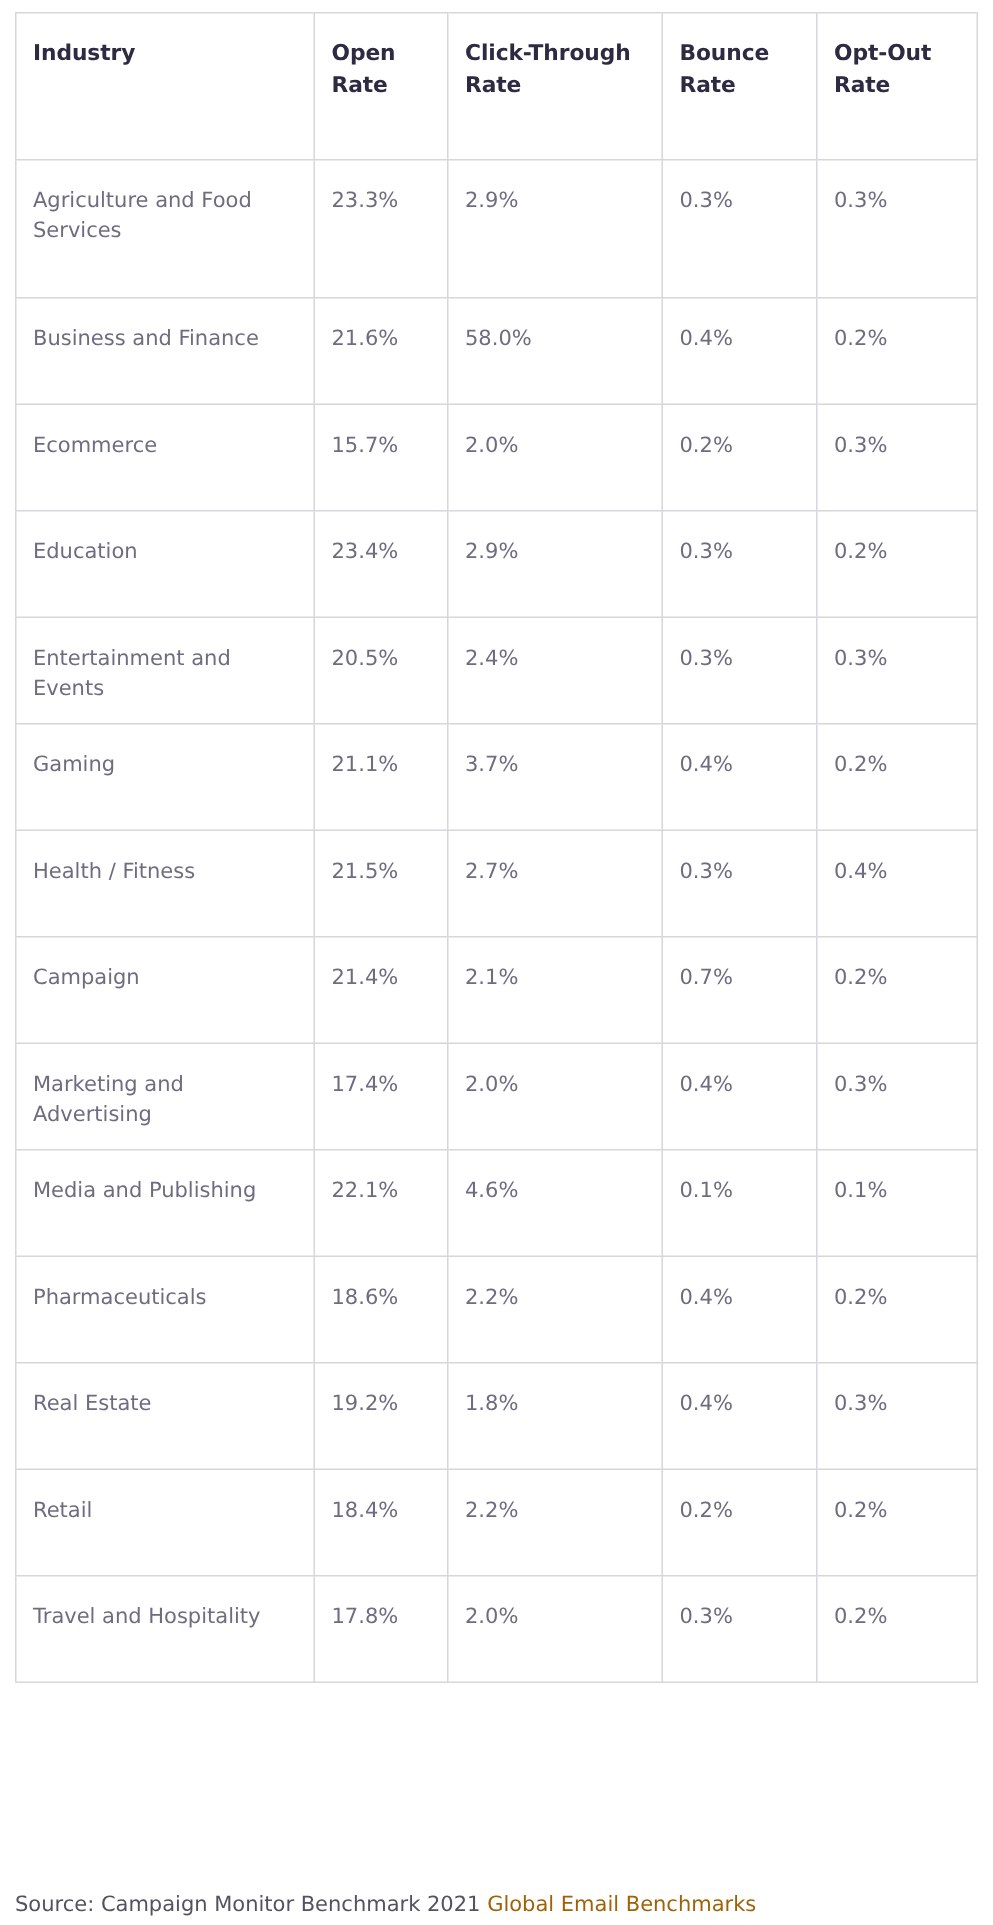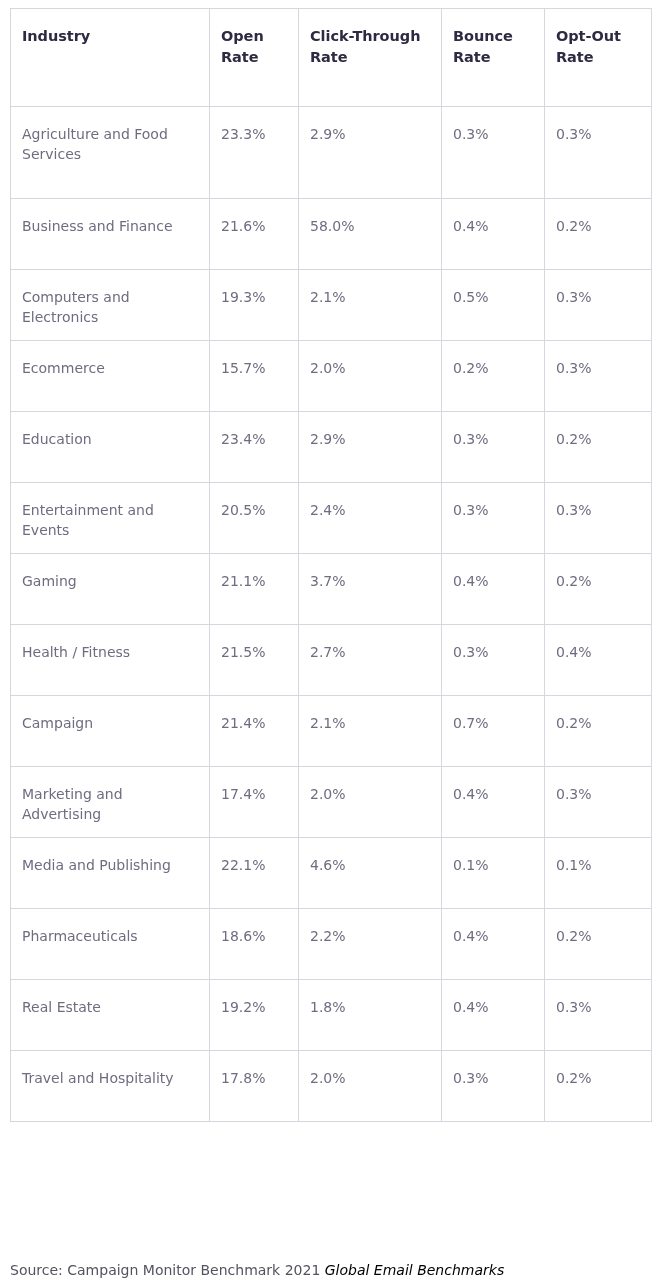--- a/index.html
+++ b/index.html
@@ -69,24 +69,23 @@
   .source-line {
     position: absolute;
     left: 10px;
     top: 1262px;
     font-size: 14px;
     line-height: 1.2;
     color: #55525f;
     white-space: nowrap;
   }
   .source-line .src-link {
-    color: #000000;
+    color: #a16207;
     text-decoration: none;
     cursor: pointer;
-    font-style: italic;
   }
 </style>
 </head>
 <body>
 
 <div id="page">
 
   <div class="table-wrap">
     <table class="benchmark">
       <colgroup>
@@ -114,27 +113,20 @@
             <td>0.3%</td>
           </tr>
           <tr>
             <td>Business and Finance</td>
             <td>21.6%</td>
             <td>58.0%</td>
             <td>0.4%</td>
             <td>0.2%</td>
           </tr>
           <tr>
-            <td>Computers and Electronics</td>
-            <td>19.3%</td>
-            <td>2.1%</td>
-            <td>0.5%</td>
-            <td>0.3%</td>
-          </tr>
-          <tr>
             <td>Ecommerce</td>
             <td>15.7%</td>
             <td>2.0%</td>
             <td>0.2%</td>
             <td>0.3%</td>
           </tr>
           <tr>
             <td>Education</td>
             <td>23.4%</td>
             <td>2.9%</td>
@@ -191,20 +183,27 @@
             <td>0.2%</td>
           </tr>
           <tr>
             <td>Real Estate</td>
             <td>19.2%</td>
             <td>1.8%</td>
             <td>0.4%</td>
             <td>0.3%</td>
           </tr>
           <tr>
+            <td>Retail</td>
+            <td>18.4%</td>
+            <td>2.2%</td>
+            <td>0.2%</td>
+            <td>0.2%</td>
+          </tr>
+          <tr>
             <td>Travel and Hospitality</td>
             <td>17.8%</td>
             <td>2.0%</td>
             <td>0.3%</td>
             <td>0.2%</td>
           </tr>
         </tbody>
     </table>
   </div>
 

